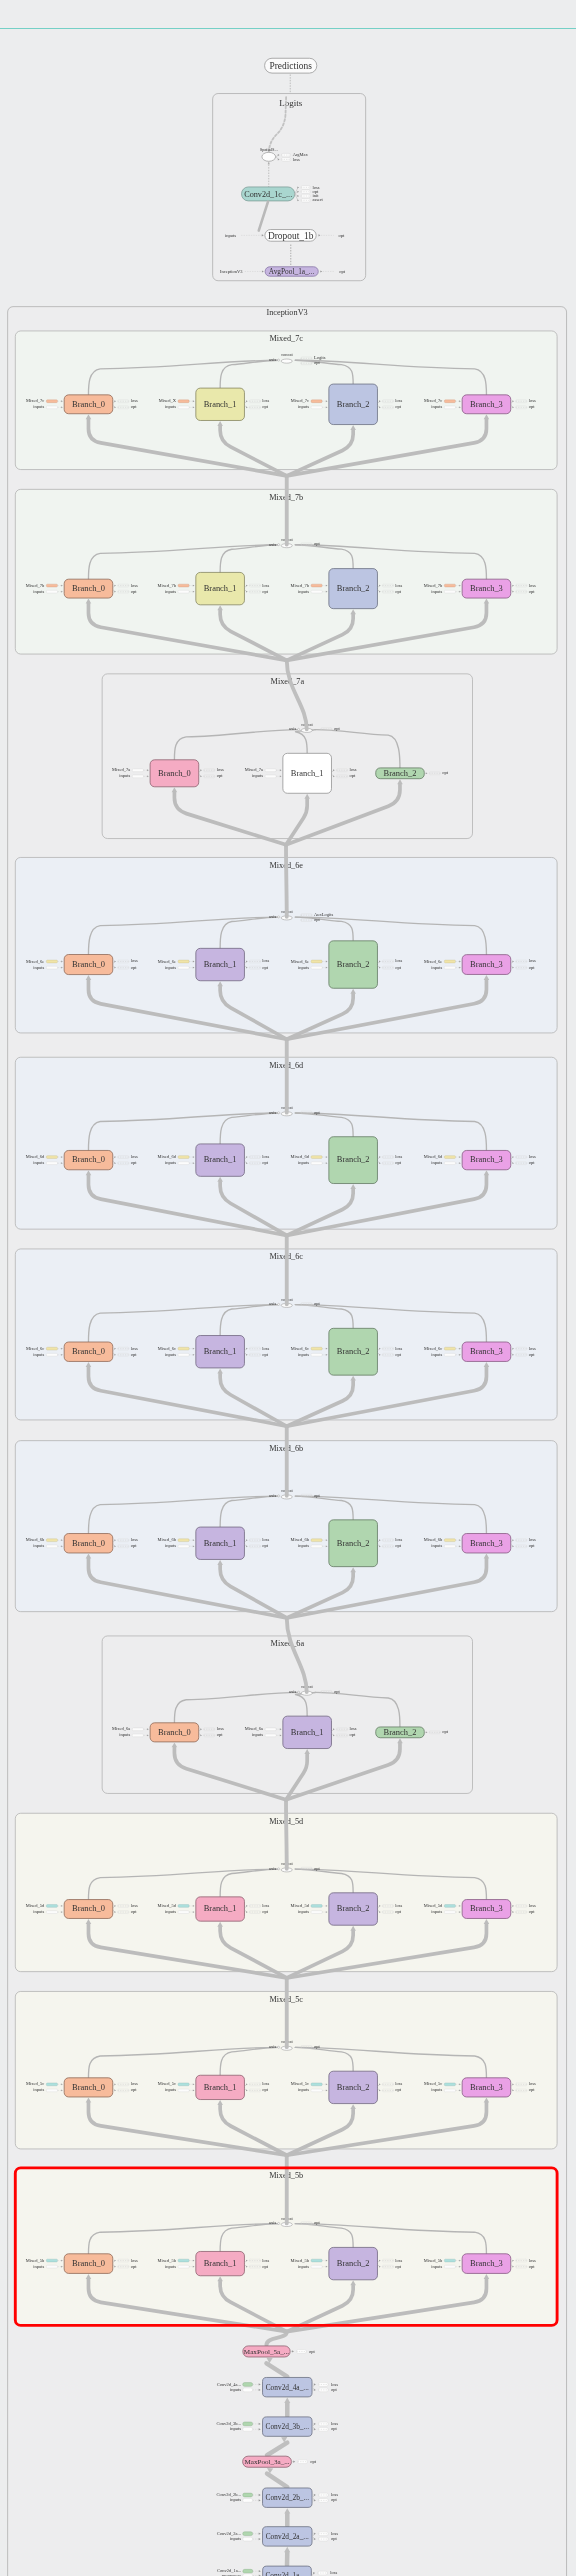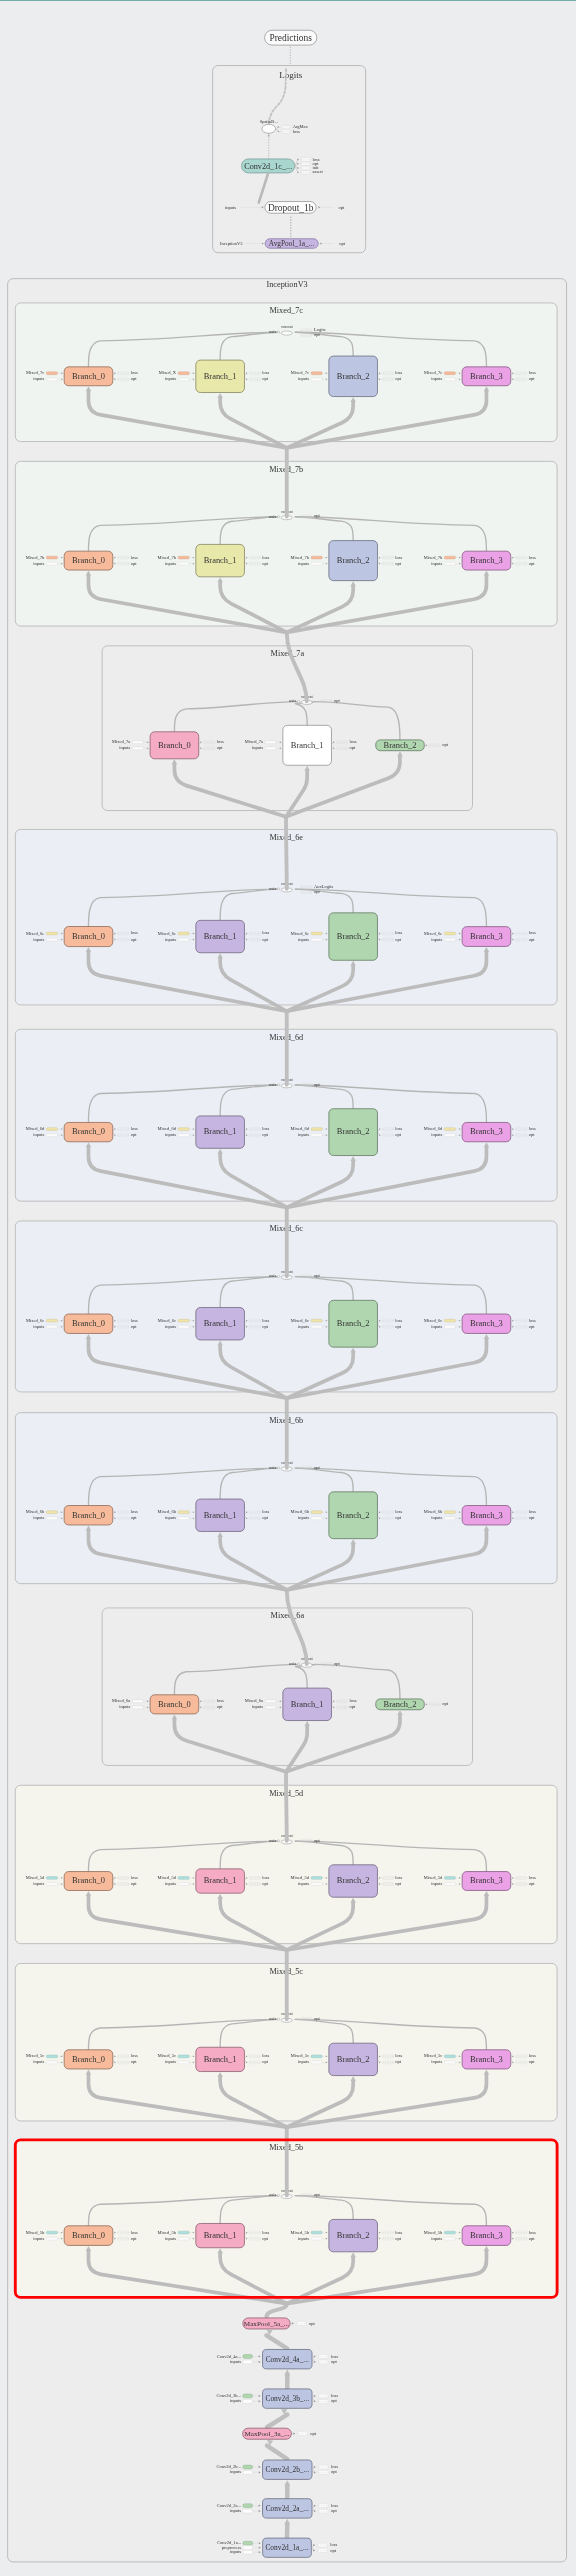--- a/index.html
+++ b/index.html
@@ -1,17 +1,17 @@
 <!DOCTYPE html>
 <html style="font-size:14.4px"><head>
 <meta charset="utf-8">
 <title>InceptionV3</title>
 <style>
 html,body{margin:0;padding:0;background:#ecedee;width:576px;height:2576px;overflow:hidden;}
-#root{position:relative;width:576px;height:2316px;background:#0f766e;}
+#root{position:relative;width:576px;height:2316px;background:#14b8a6;margin-top:28px;}
 svg#g{position:absolute;left:0;top:0;width:576px;height:2576px;
   font-family:"Liberation Serif",serif;}
 text{fill:#333;}
 </style>
 </head>
 <body>
 
 <div id="root">
 <svg id="g" viewBox="0 0 640 2861" width="576" height="2576">
       <rect x="0" y="0" width="640" height="2861" fill="#ecedee"></rect>

